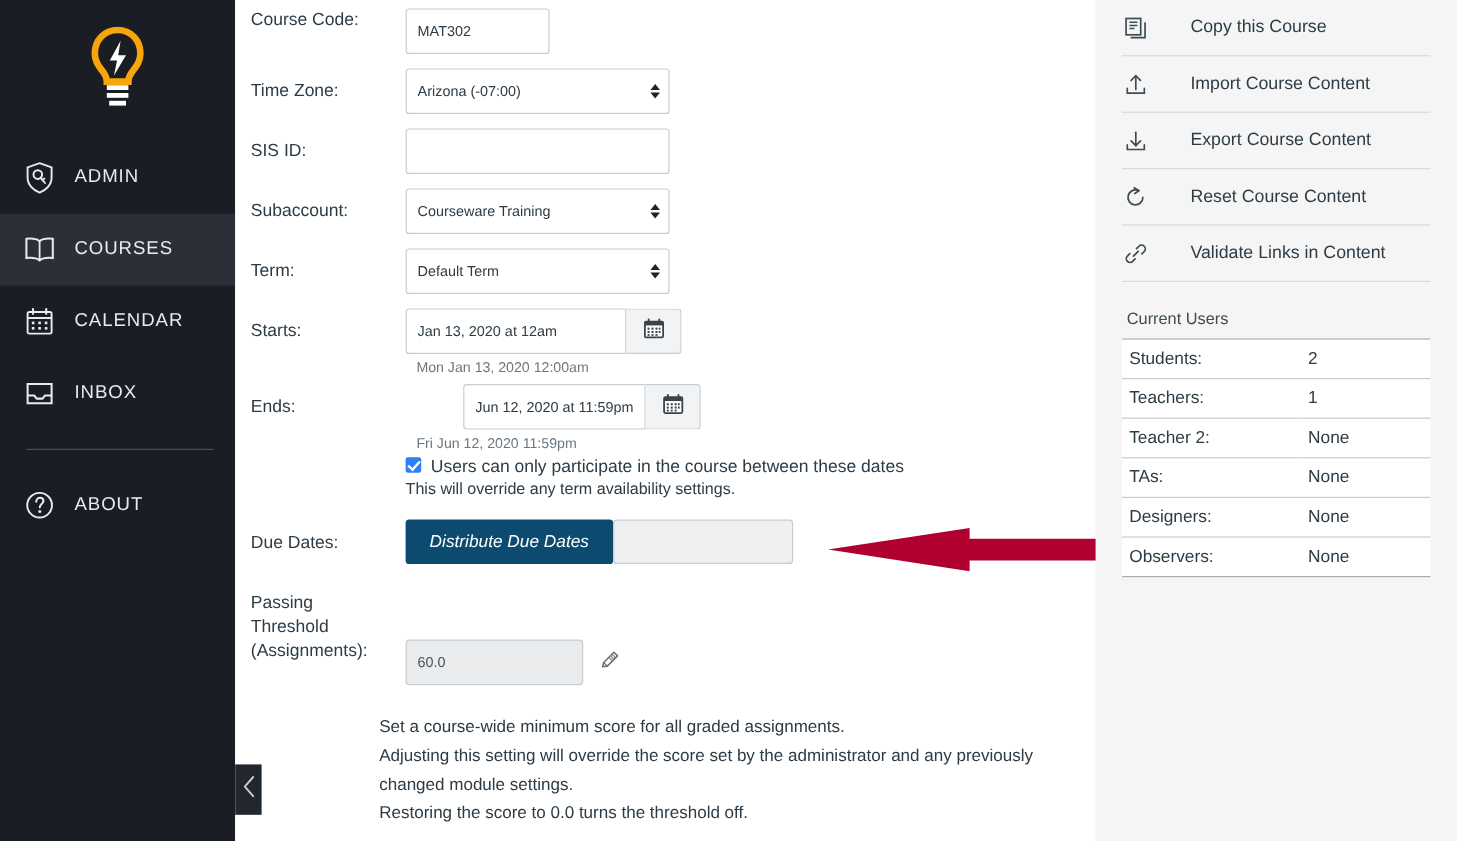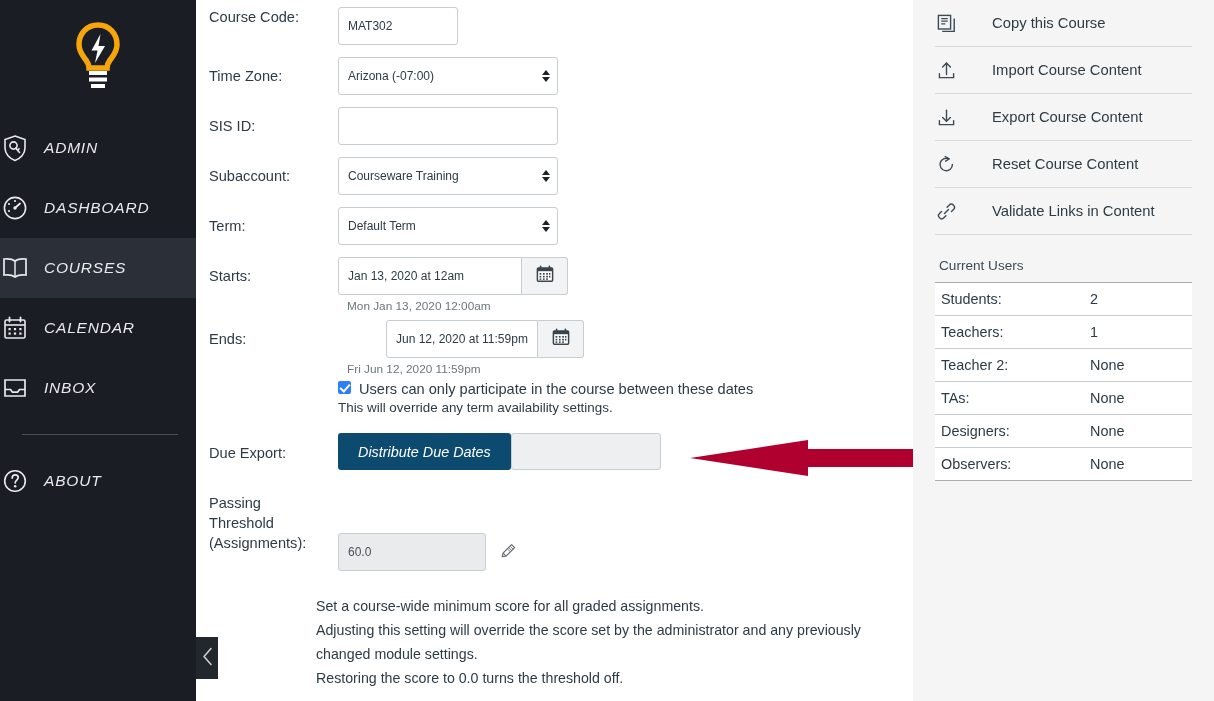--- a/index.html
+++ b/index.html
@@ -18,23 +18,23 @@
     flex: 0 0 196px;
     position: relative;
   }
   #brand-logo {
     height: 118px;
     display: flex; align-items: center; justify-content: center;
   }
   .nav-item {
     height: 60px;
     display: flex; align-items: center;
+    padding-left: 18px;
     color: #e4e6ea;
     cursor: pointer;
-    font-style: italic;
   }
   .nav-item.active { background: #2b2f38; }
   .nav-icon {
     width: 30px; height: 30px;
     flex: 0 0 30px;
     display: flex; align-items: center; justify-content: center;
     margin-right: 14px;
   }
   .nav-label {
     font-size: 15.5px;
@@ -250,33 +250,20 @@
       <span class="nav-icon">
         <svg width="26" height="28" viewBox="0 0 26 28" aria-hidden="true">
           <path d="M13 2 L23 5.5 V14 C23 20 18.4 24.6 13 26.5 C7.6 24.6 3 20 3 14 V5.5 Z" fill="none" stroke="#e8eaed" stroke-width="1.6"></path>
           <circle cx="11.5" cy="11.5" r="3.6" fill="none" stroke="#e8eaed" stroke-width="1.6"></circle>
           <path d="M13.8 14 L17.5 18.5 M15.3 16.3 L17 14.8" stroke="#e8eaed" stroke-width="1.6" fill="none" stroke-linecap="round"></path>
         </svg>
       </span>
       <span class="nav-label">ADMIN</span>
     </div>
 
-    <div class="nav-item">
-      <span class="nav-icon">
-        <svg width="26" height="26" viewBox="0 0 26 26" aria-hidden="true">
-          <circle cx="13" cy="13" r="10.6" fill="none" stroke="#e8eaed" stroke-width="1.6"></circle>
-          <path d="M13 13 L18 8.5" stroke="#e8eaed" stroke-width="1.8" stroke-linecap="round"></path>
-          <circle cx="13" cy="13" r="1.7" fill="#e8eaed"></circle>
-          <circle cx="7" cy="9" r="1.1" fill="#e8eaed"></circle>
-          <circle cx="7" cy="16" r="1.1" fill="#e8eaed"></circle>
-          <circle cx="13" cy="6" r="1.1" fill="#e8eaed"></circle>
-        </svg>
-      </span>
-      <span class="nav-label">DASHBOARD</span>
-    </div>
 
     <div class="nav-item active">
       <span class="nav-icon">
         <svg width="28" height="24" viewBox="0 0 28 24" aria-hidden="true">
           <path d="M14 5 C11.5 3 7.5 2.5 3 3 V19 C7.5 18.5 11.5 19 14 21 C16.5 19 20.5 18.5 25 19 V3 C20.5 2.5 16.5 3 14 5 Z" fill="none" stroke="#e8eaed" stroke-width="1.7"></path>
           <path d="M14 5 V21" stroke="#e8eaed" stroke-width="1.5"></path>
         </svg>
       </span>
       <span class="nav-label">COURSES</span>
     </div>
@@ -457,21 +444,21 @@
 
         <div class="chk-line">
           <span class="chk"></span>
           <span class="chk-text">Users can only participate in the course between these dates</span>
         </div>
         <div class="sub-note">This will override any term availability settings.</div>
       </div>
     </div>
 
     <div class="form-row" style="margin-top:18px;">
-      <div class="form-label" style="padding-top:10px;">Due Export:</div>
+      <div class="form-label" style="padding-top:10px;">Due Dates:</div>
       <div class="ctl" style="display:flex;align-items:center;">
         <button class="btn-primary">Distribute Due Dates</button>
         <button class="btn-secondary"></button>
       </div>
     </div>
 
     <div class="form-row" style="margin-top:23px;">
       <div class="form-label">
         <div>Passing</div>
         <div>Threshold</div>

